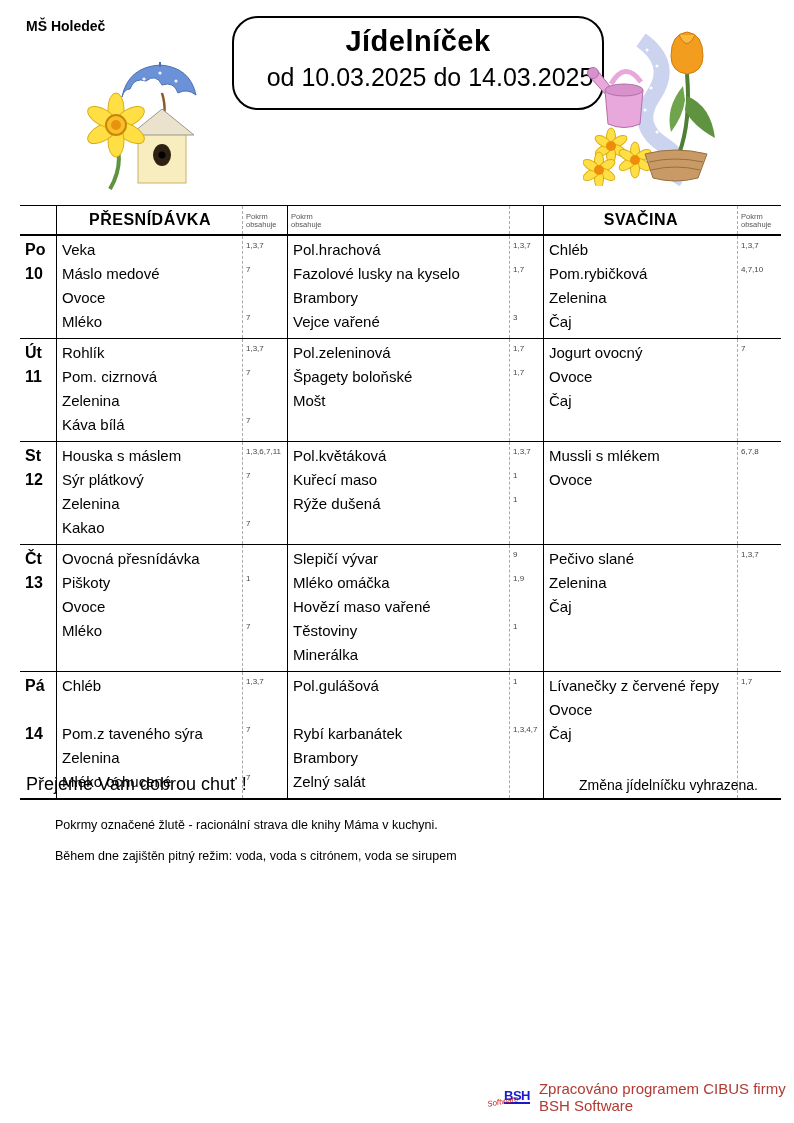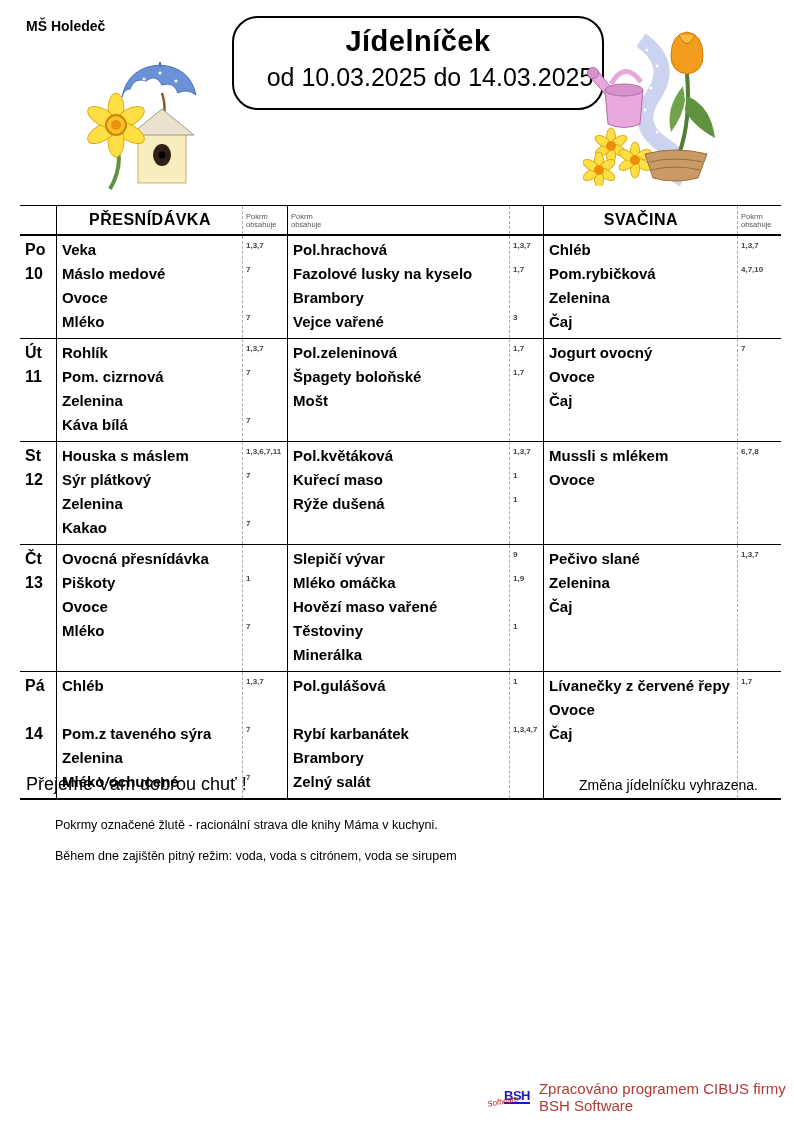--- a/index.html
+++ b/index.html
@@ -40,21 +40,21 @@
   }
   .m0 { --alw:44px; } .m1 { --alw:33px; } .m2 { --alw:43px; }
 
   .trow {
     display:grid; grid-template-columns:36px 231px 256px 238px;
     border-bottom:1px solid #000; min-height:96px;
   }
   .trow:last-child { border-bottom:2px solid #000; }
   .daycell { padding-top:2px; }
   .dayline { line-height:24px; min-height:24px; padding-left:5px; font-weight:bold; font-size:16px; }
-  .mealcell { position:relative; border-left:1px solid #000; padding:2px 0 4px 0;font-weight:bold; }
+  .mealcell { position:relative; border-left:1px solid #000; padding:2px 0 4px 0; }
   .item { display:flex; align-items:flex-start; }
   .iname { flex:1; font-size:15px; line-height:24px; min-height:24px; padding-left:5px; }
   .iallerg {
     width:var(--alw); box-sizing:border-box; padding:3px 1px 0 3px;
     font-size:8px; line-height:10px; color:#444;
   }
 
   
   .wish        { position:absolute; left:26px;  top:774px; font-size:18px; }
   .change-note { position:absolute; right:36px; top:777px; font-size:14px; }

